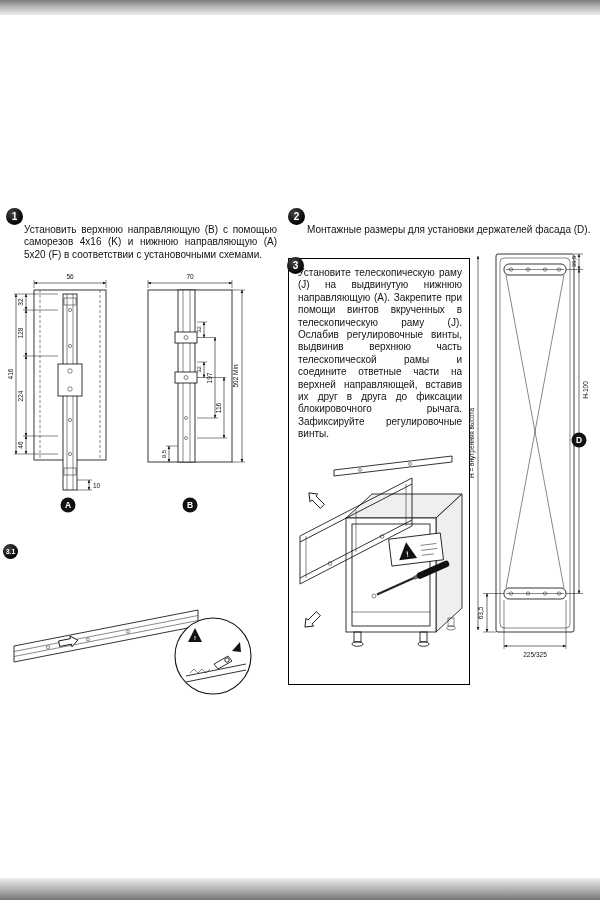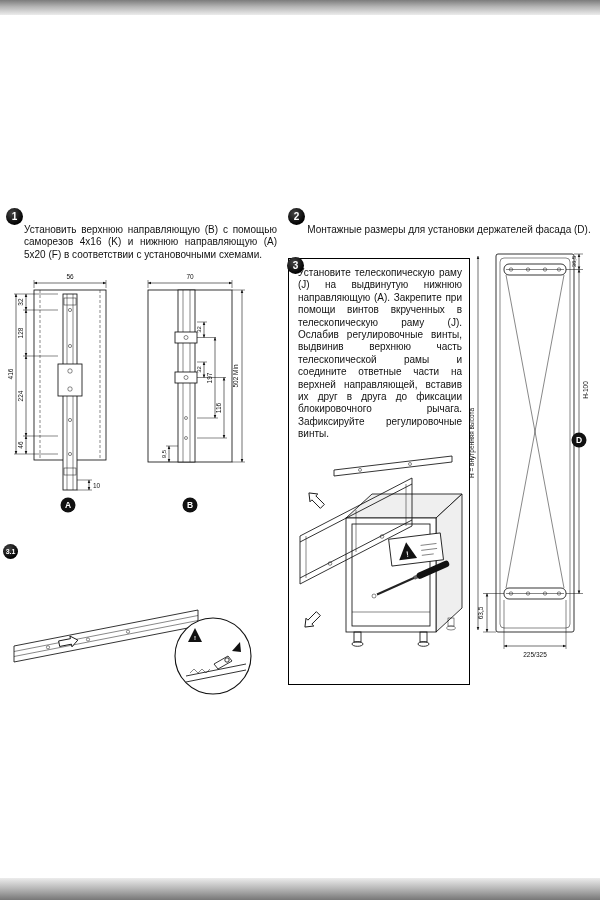--- a/index.html
+++ b/index.html
@@ -145,21 +145,21 @@
       <text class="t65" transform="rotate(-90 230 108)" x="230" y="108" text-anchor="middle">502 Min</text>
 
       <circle cx="182" cy="237" r="7.5" fill="#111"></circle>
       <text class="wt t85" x="182" y="240" text-anchor="middle">B</text>
     </g>
   </svg>
 
   <div class="badge" style="left:288px;top:208px">
     <span>2</span>
   </div>
-  <div class="step-text" style="left:307px;top:224px;width:284px;text-align:center">Монтажные размеры для установки держателей фасада (D).</div>
+  <div class="step-text" style="left:307px;top:224px;width:284px;text-align:left">Монтажные размеры для установки держателей фасада (D).</div>
 
   <div class="box3" style="left:288px;top:258px;width:182px;height:427px"></div>
   <div class="badge" style="left:287px;top:257px">
     <span>3</span>
   </div>
   <div class="step-text z2" style="left:298px;top:267px;width:164px">Установите телескопическую раму (J) на выдвинутую нижнюю направляющую (A). Закрепите при помощи винтов вкрученных в телескопическую раму (J). Ослабив регулировочные винты, выдвинив верхнюю часть телескопической рамы и соедините ответные части на верхней направляющей, вставив их друг в друга до фиксации блокировочного рычага. Зафиксируйте регулировочные винты.</div>
 
   <svg class="abs z2" style="left:290px;top:452px" width="178" height="230" viewBox="0 0 178 230">
     <g>
       <path class="face-g" d="M56,66 L82,42 L172,42 L146,66 Z"></path>

